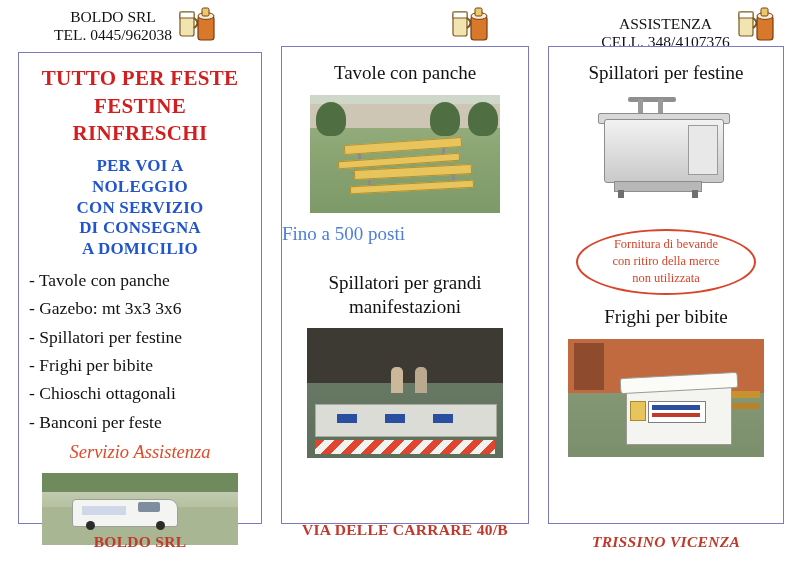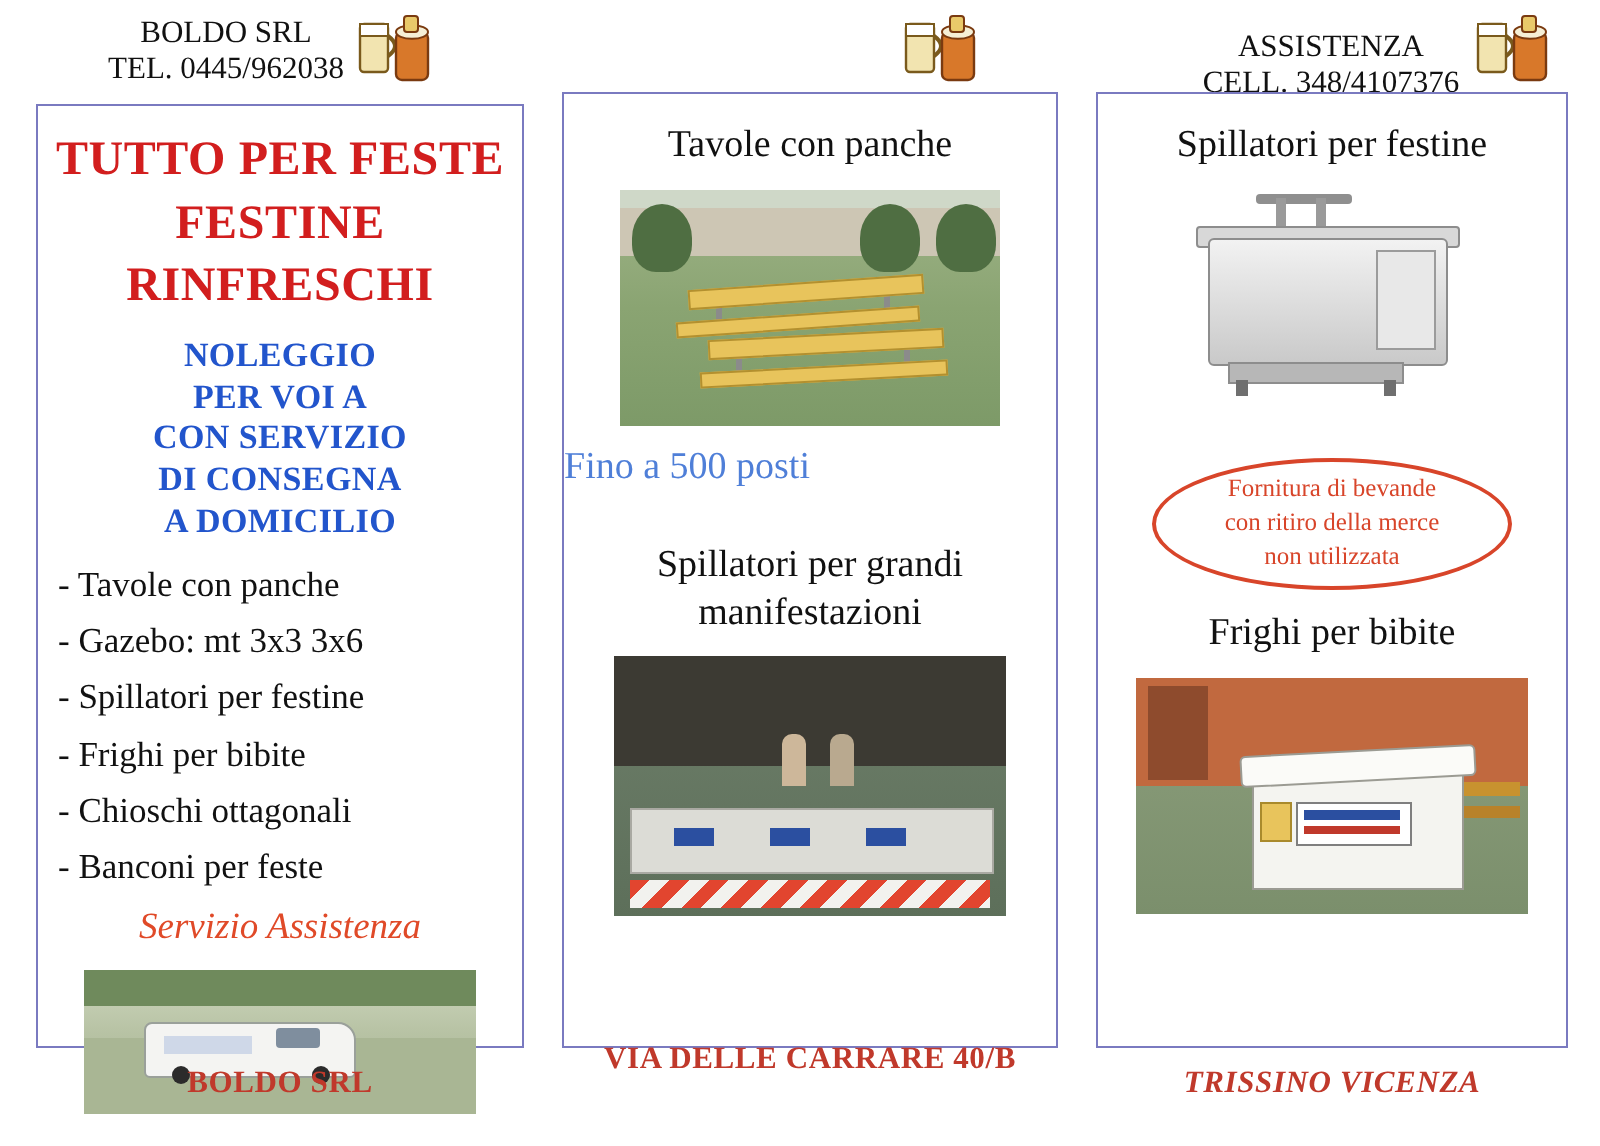--- a/index.html
+++ b/index.html
@@ -69,21 +69,21 @@
   #logo1 { left: 176px; top: 4px; }
   #logo2 { left: 449px; top: 4px; }
   #logo3 { left: 735px; top: 4px; }
 
   
   .c1-title {
     margin: 12px 0 0 0;
     text-align: center;
     color: #d21e1e;
     font-weight: bold;
-    font-size: 24px;
+    font-size: 21px;
     line-height: 1.32;
     letter-spacing: .3px;
   }
   .c1-sub {
     margin: 8px 0 4px 0;
     text-align: center;
     color: #2255cc;
     font-weight: bold;
     font-size: 17px;
     line-height: 1.22;
@@ -263,22 +263,22 @@
     <rect x="26" y="4" width="7" height="8" rx="1.5" fill="#e9c96a" stroke="#7a3a10" stroke-width="1"></rect>
   </svg>
 
   <div class="panel" id="col1">
     <div class="c1-title">
       <div>TUTTO PER FESTE</div>
       <div>FESTINE</div>
       <div>RINFRESCHI</div>
     </div>
     <div class="c1-sub">
+      <div>PER VOI A</div>
       <div>NOLEGGIO</div>
-      <div>PER VOI A</div>
       <div>CON SERVIZIO</div>
       <div>DI CONSEGNA</div>
       <div>A DOMICILIO</div>
     </div>
     <ul class="c1-list">
       <li>- Tavole con panche</li>
       <li>- Gazebo: mt 3x3 3x6</li>
       <li>- Spillatori per festine</li>
       <li>- Frighi per bibite</li>
       <li>- Chioschi ottagonali</li>

